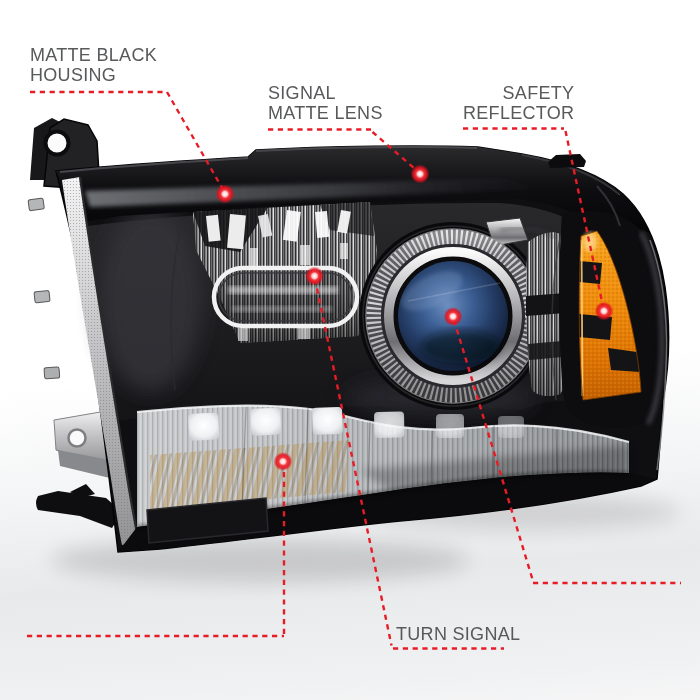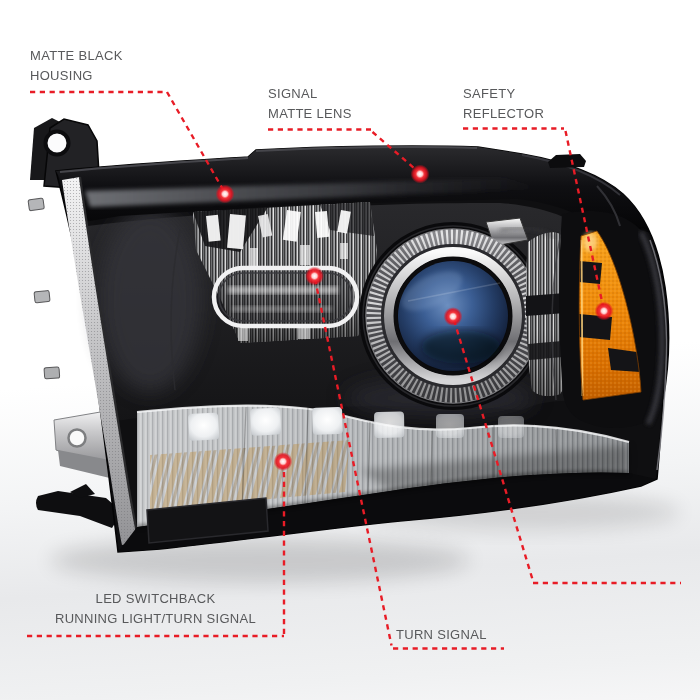--- a/index.html
+++ b/index.html
@@ -3,21 +3,21 @@
 <meta charset="utf-8">
 <style>
   html,body{margin:0;padding:0;}
   #stage{
     position:relative;width:700px;height:700px;overflow:hidden;
     background:linear-gradient(176deg,#ffffff 0%,#ffffff 52%,#f3f4f5 68%,#e8e9eb 80%,#f0f1f2 94%,#f6f6f7 100%);
     font-family:"Liberation Sans",sans-serif;
   }
   #art{position:absolute;left:0;top:0;}
   .callout{
-    position:absolute;color:#58595b;font-size:13px;line-height:19.5px;
+    position:absolute;color:#58595b;font-size:18px;line-height:19.5px;
     font-weight:500;letter-spacing:.3px;white-space:nowrap;z-index:5;
   }
   .callout span{display:block;}
   #c-led{width:257px;text-align:center;}
   .dash{stroke:#e81c26;stroke-width:2.4;fill:none;stroke-dasharray:5.2 4.6;stroke-linecap:butt;}
 </style>
 </head>
 <body>
 
 <div id="stage">
@@ -316,25 +316,21 @@
 </svg>
 
 <div class="callout" id="c-housing" style="left:30px;top:46px;">
   <span>MATTE BLACK</span>
   <span>HOUSING</span>
 </div>
 <div class="callout" id="c-lens" style="left:268px;top:84px;">
   <span>SIGNAL</span>
   <span>MATTE LENS</span>
 </div>
-<div class="callout" id="c-reflector" style="left:463px;top:84px;">
+<div class="callout" id="c-reflector" style="left:463px;top:84px;text-align:right;">
   <span>SAFETY</span>
   <span>REFLECTOR</span>
 </div>
-<div class="callout" id="c-led" style="left:27px;top:589px;">
-  <span>LED SWITCHBACK</span>
-  <span>RUNNING LIGHT/TURN SIGNAL</span>
-</div>
 <div class="callout" id="c-turn" style="left:396px;top:625px;">
   <span>TURN SIGNAL</span>
 </div>
 
 </div>
 
 </body></html>

